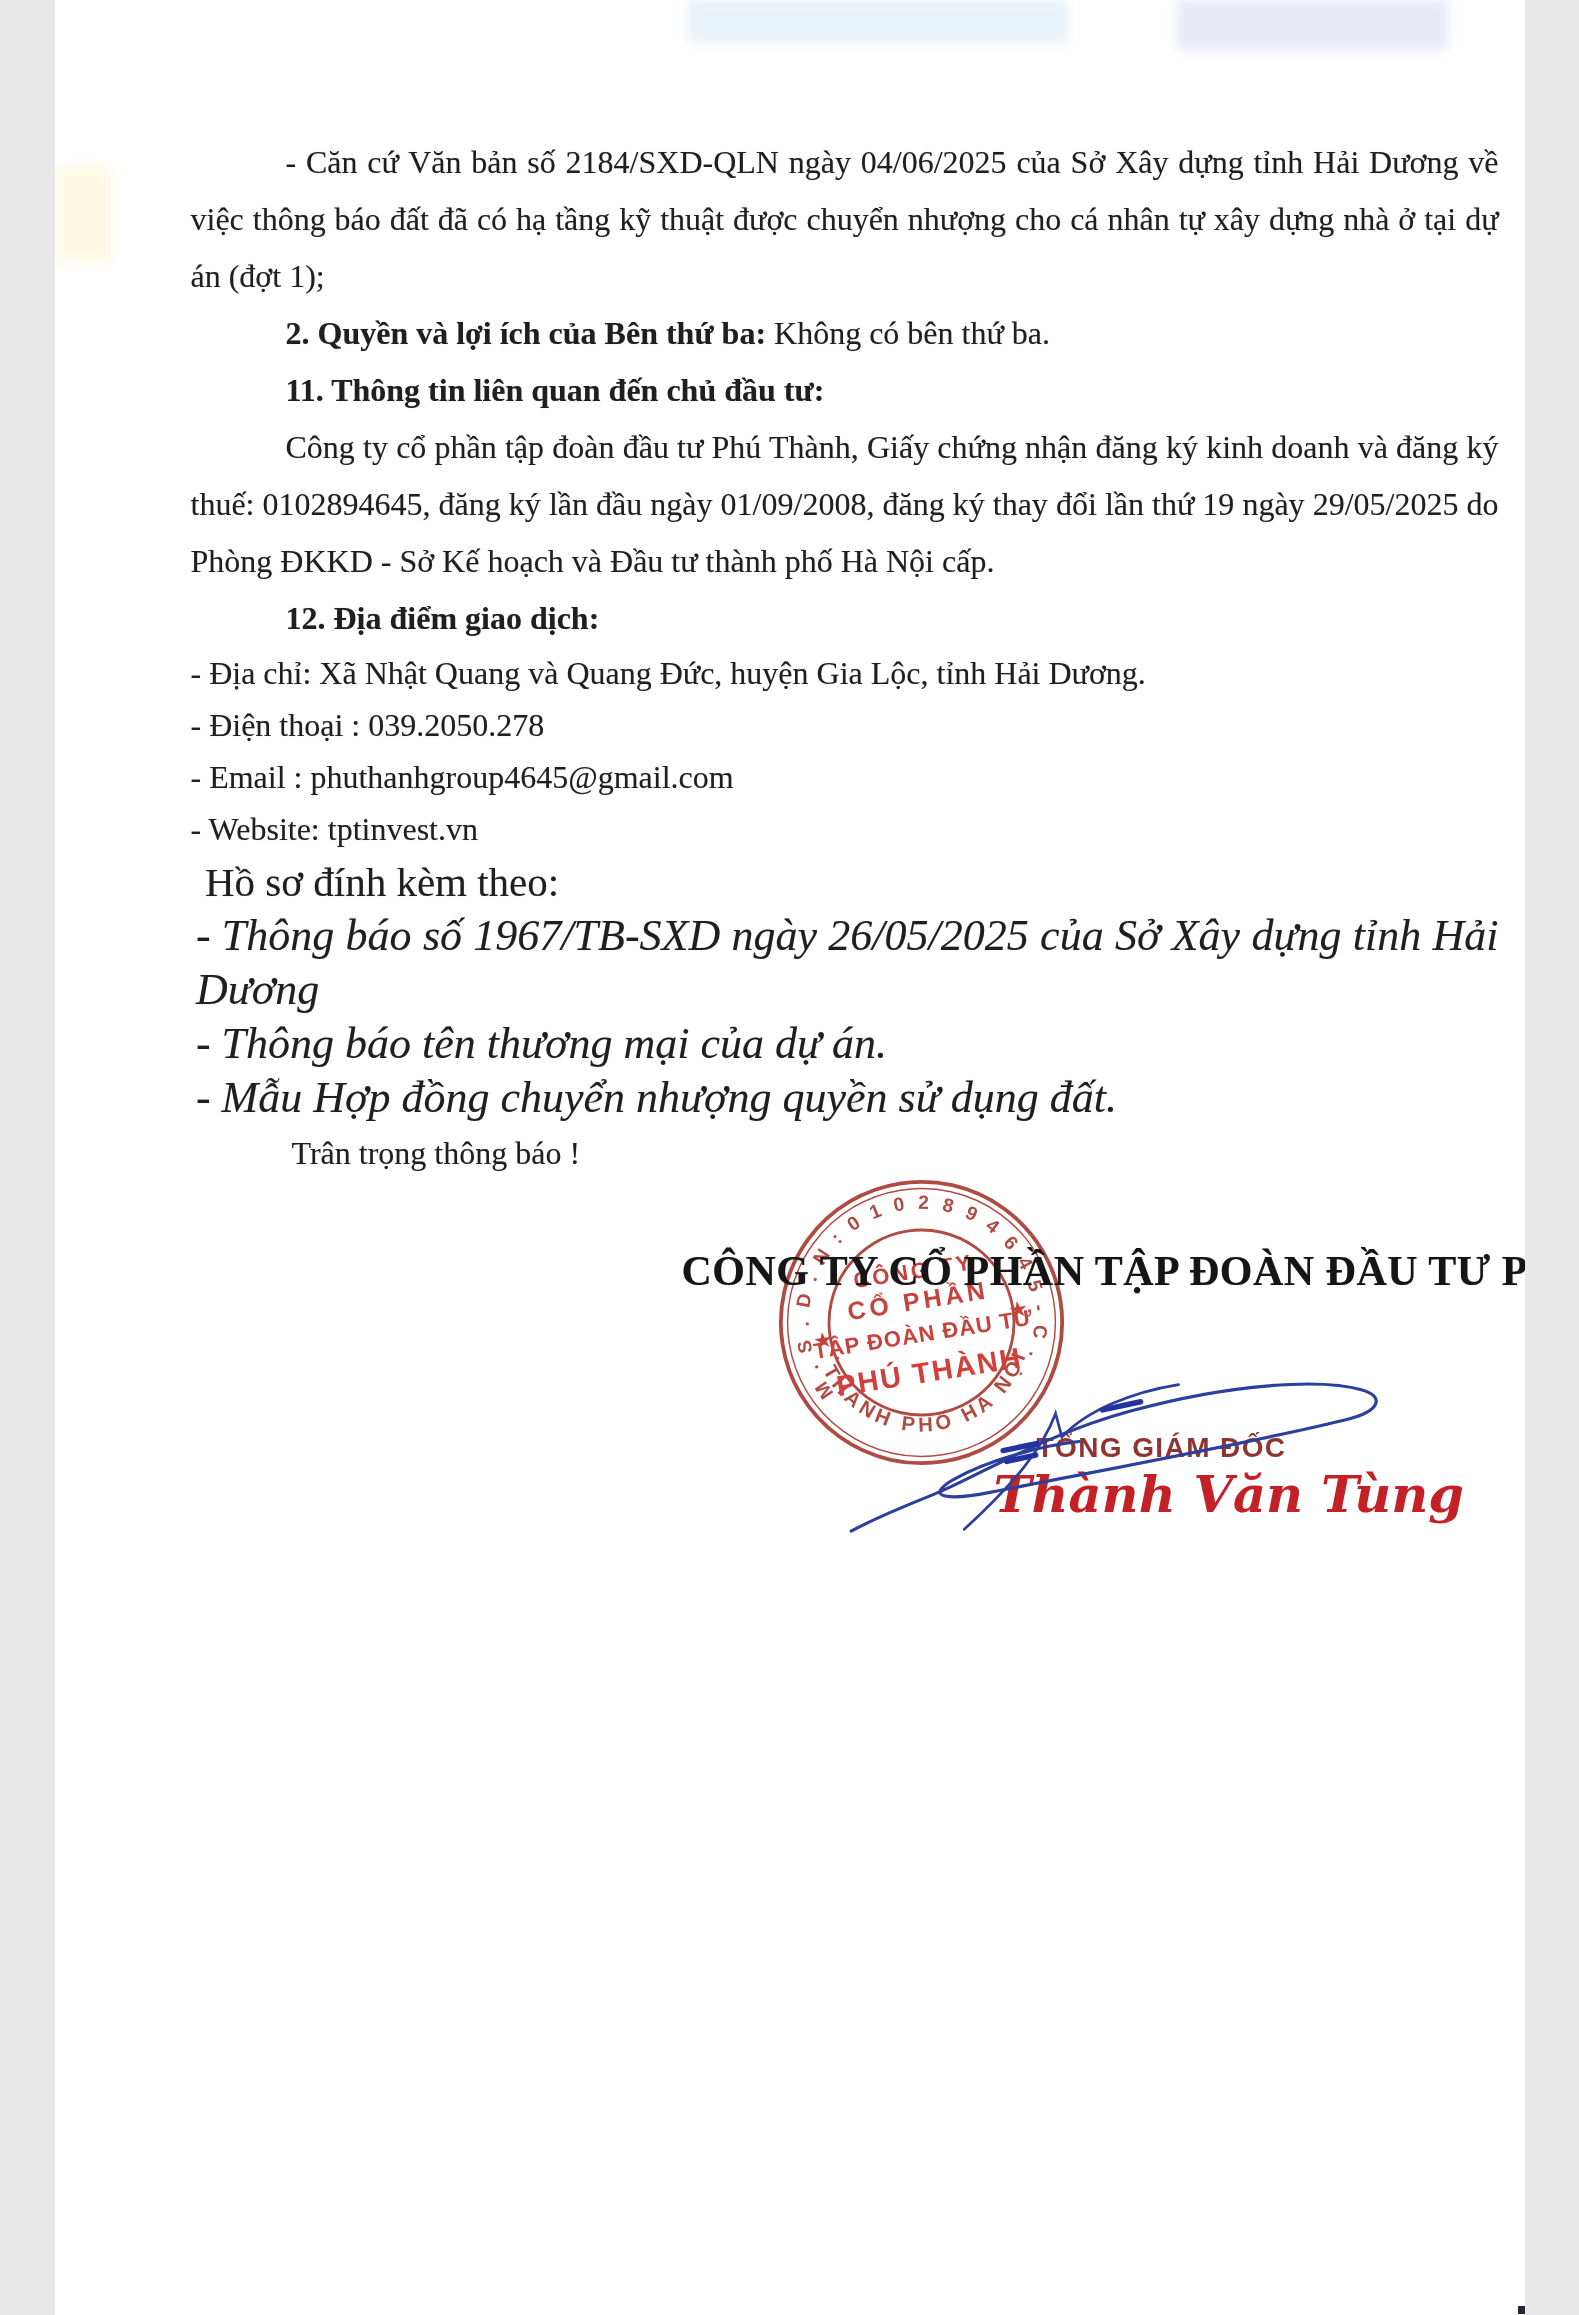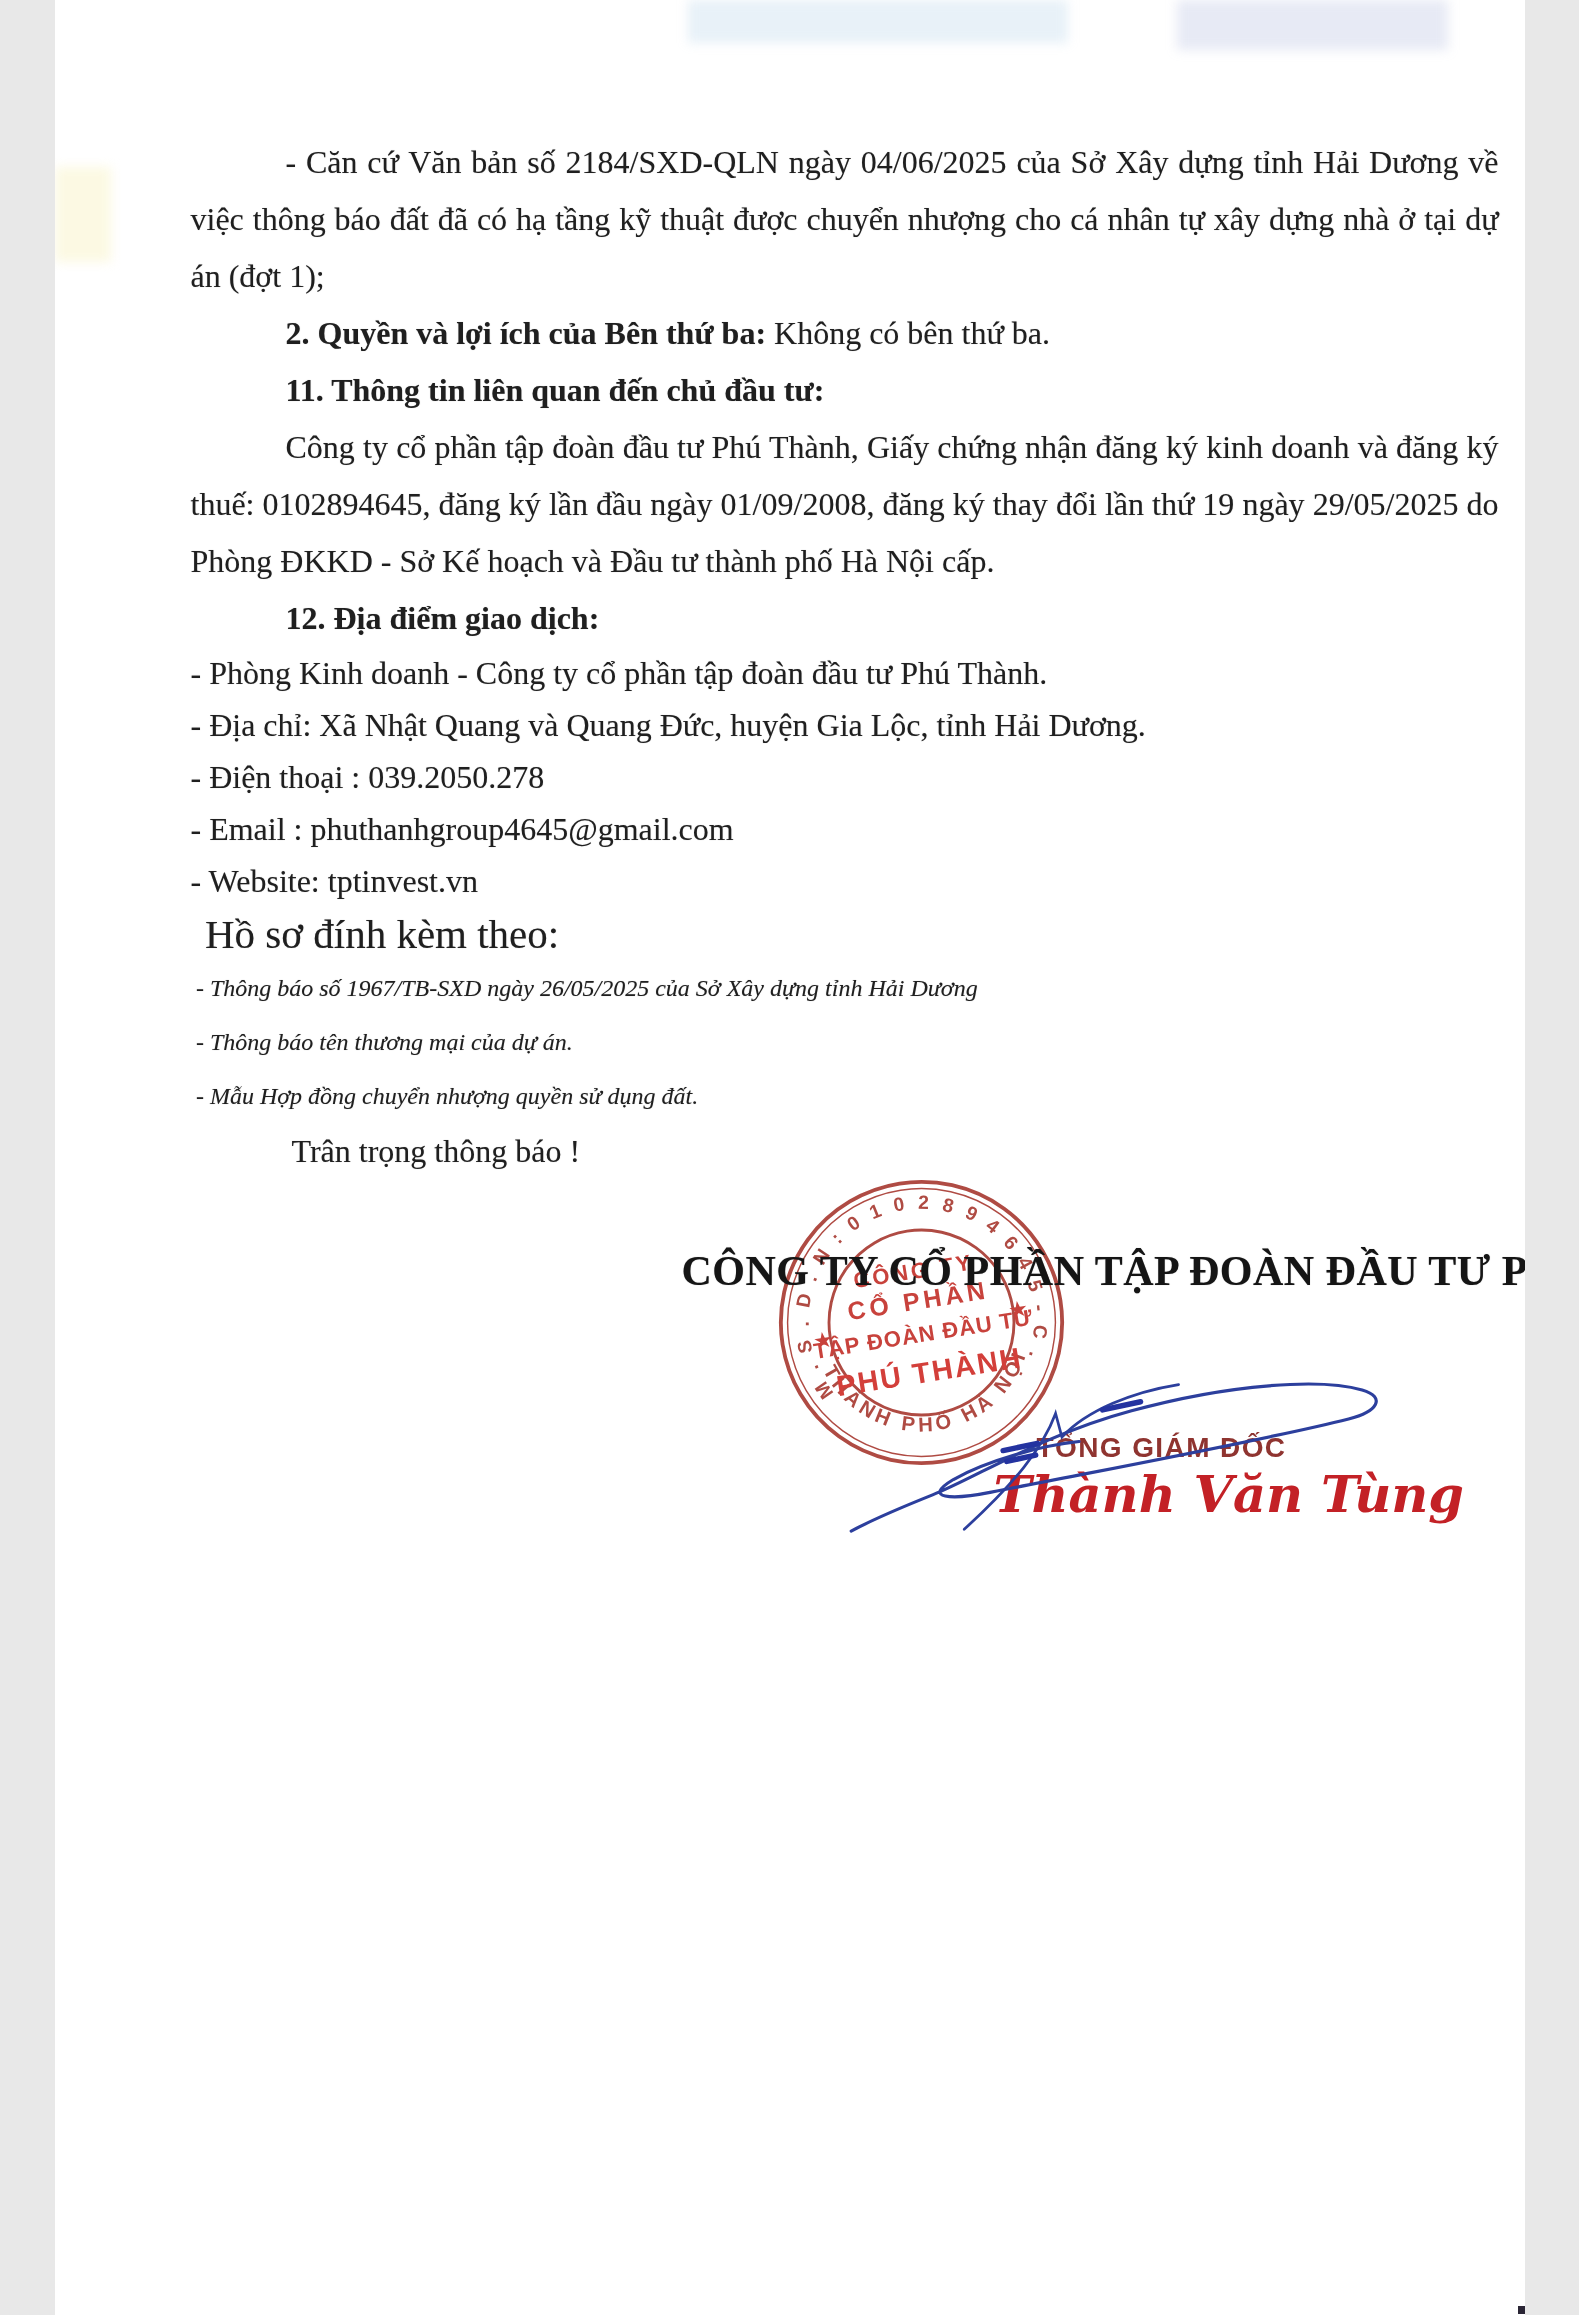--- a/index.html
+++ b/index.html
@@ -27,21 +27,21 @@
     z-index:2;
   }
   .flow p{margin:0;}
   .indent{text-indent:95px;}
   .mt-lg{margin-top:27px;}
   .mt-sm{margin-top:9px;}
   .mt-xs{margin-top:5.4px;}
   strong{font-weight:bold;}
   .contacts .cline{line-height:52px;}
   .attach-head{margin-top:5.4px;font-size:41px;line-height:54px;padding-left:14.5px;}
-  .attach .aline{font-style:italic;font-size:24px;line-height:54px;padding-left:5.4px;}
+  .attach .aline{font-style:italic;font-size:44px;line-height:54px;padding-left:5.4px;}
   .closing{margin-top:23.5px;text-indent:101px;}
 
   .company-heading{
     position:absolute;left:627px;top:1247px;
     font-size:42px;font-weight:bold;white-space:nowrap;
     letter-spacing:0.5px;color:#151515;
     text-shadow:0 0 0.9px rgba(20,20,20,0.4);
     z-index:4;
   }
   .stamp-wrap{
@@ -86,21 +86,20 @@
 
     <p class="indent mt-lg"><strong>2. Quyền và lợi ích của Bên thứ ba:</strong><span> Không có bên thứ ba.</span></p>
 
     <p class="indent mt-sm"><strong>11. Thông tin liên quan đến chủ đầu tư:</strong></p>
 
     <p class="indent">Công ty cổ phần tập đoàn đầu tư Phú Thành, Giấy chứng nhận đăng ký kinh doanh và đăng ký thuế: 0102894645, đăng ký lần đầu ngày 01/09/2008, đăng ký thay đổi lần thứ 19 ngày 29/05/2025 do Phòng ĐKKD - Sở Kế hoạch và Đầu tư thành phố Hà Nội cấp.</p>
 
     <p class="indent mt-xs"><strong>12. Địa điểm giao dịch:</strong></p>
 
     <div class="contacts">
-      <div class="cline">- Phòng Kinh doanh - Công ty cổ phần tập đoàn đầu tư Phú Thành.</div>
       <div class="cline">- Địa chỉ: Xã Nhật Quang và Quang Đức, huyện Gia Lộc, tỉnh Hải Dương.</div>
       <div class="cline">- Điện thoại : 039.2050.278</div>
       <div class="cline">- Email : phuthanhgroup4645@gmail.com</div>
       <div class="cline">- Website: tptinvest.vn</div>
     </div>
 
     <p class="attach-head">Hồ sơ đính kèm theo:</p>
 
     <div class="attach">
       <div class="aline">- Thông báo số 1967/TB-SXD ngày 26/05/2025 của Sở Xây dựng tỉnh Hải Dương</div>

